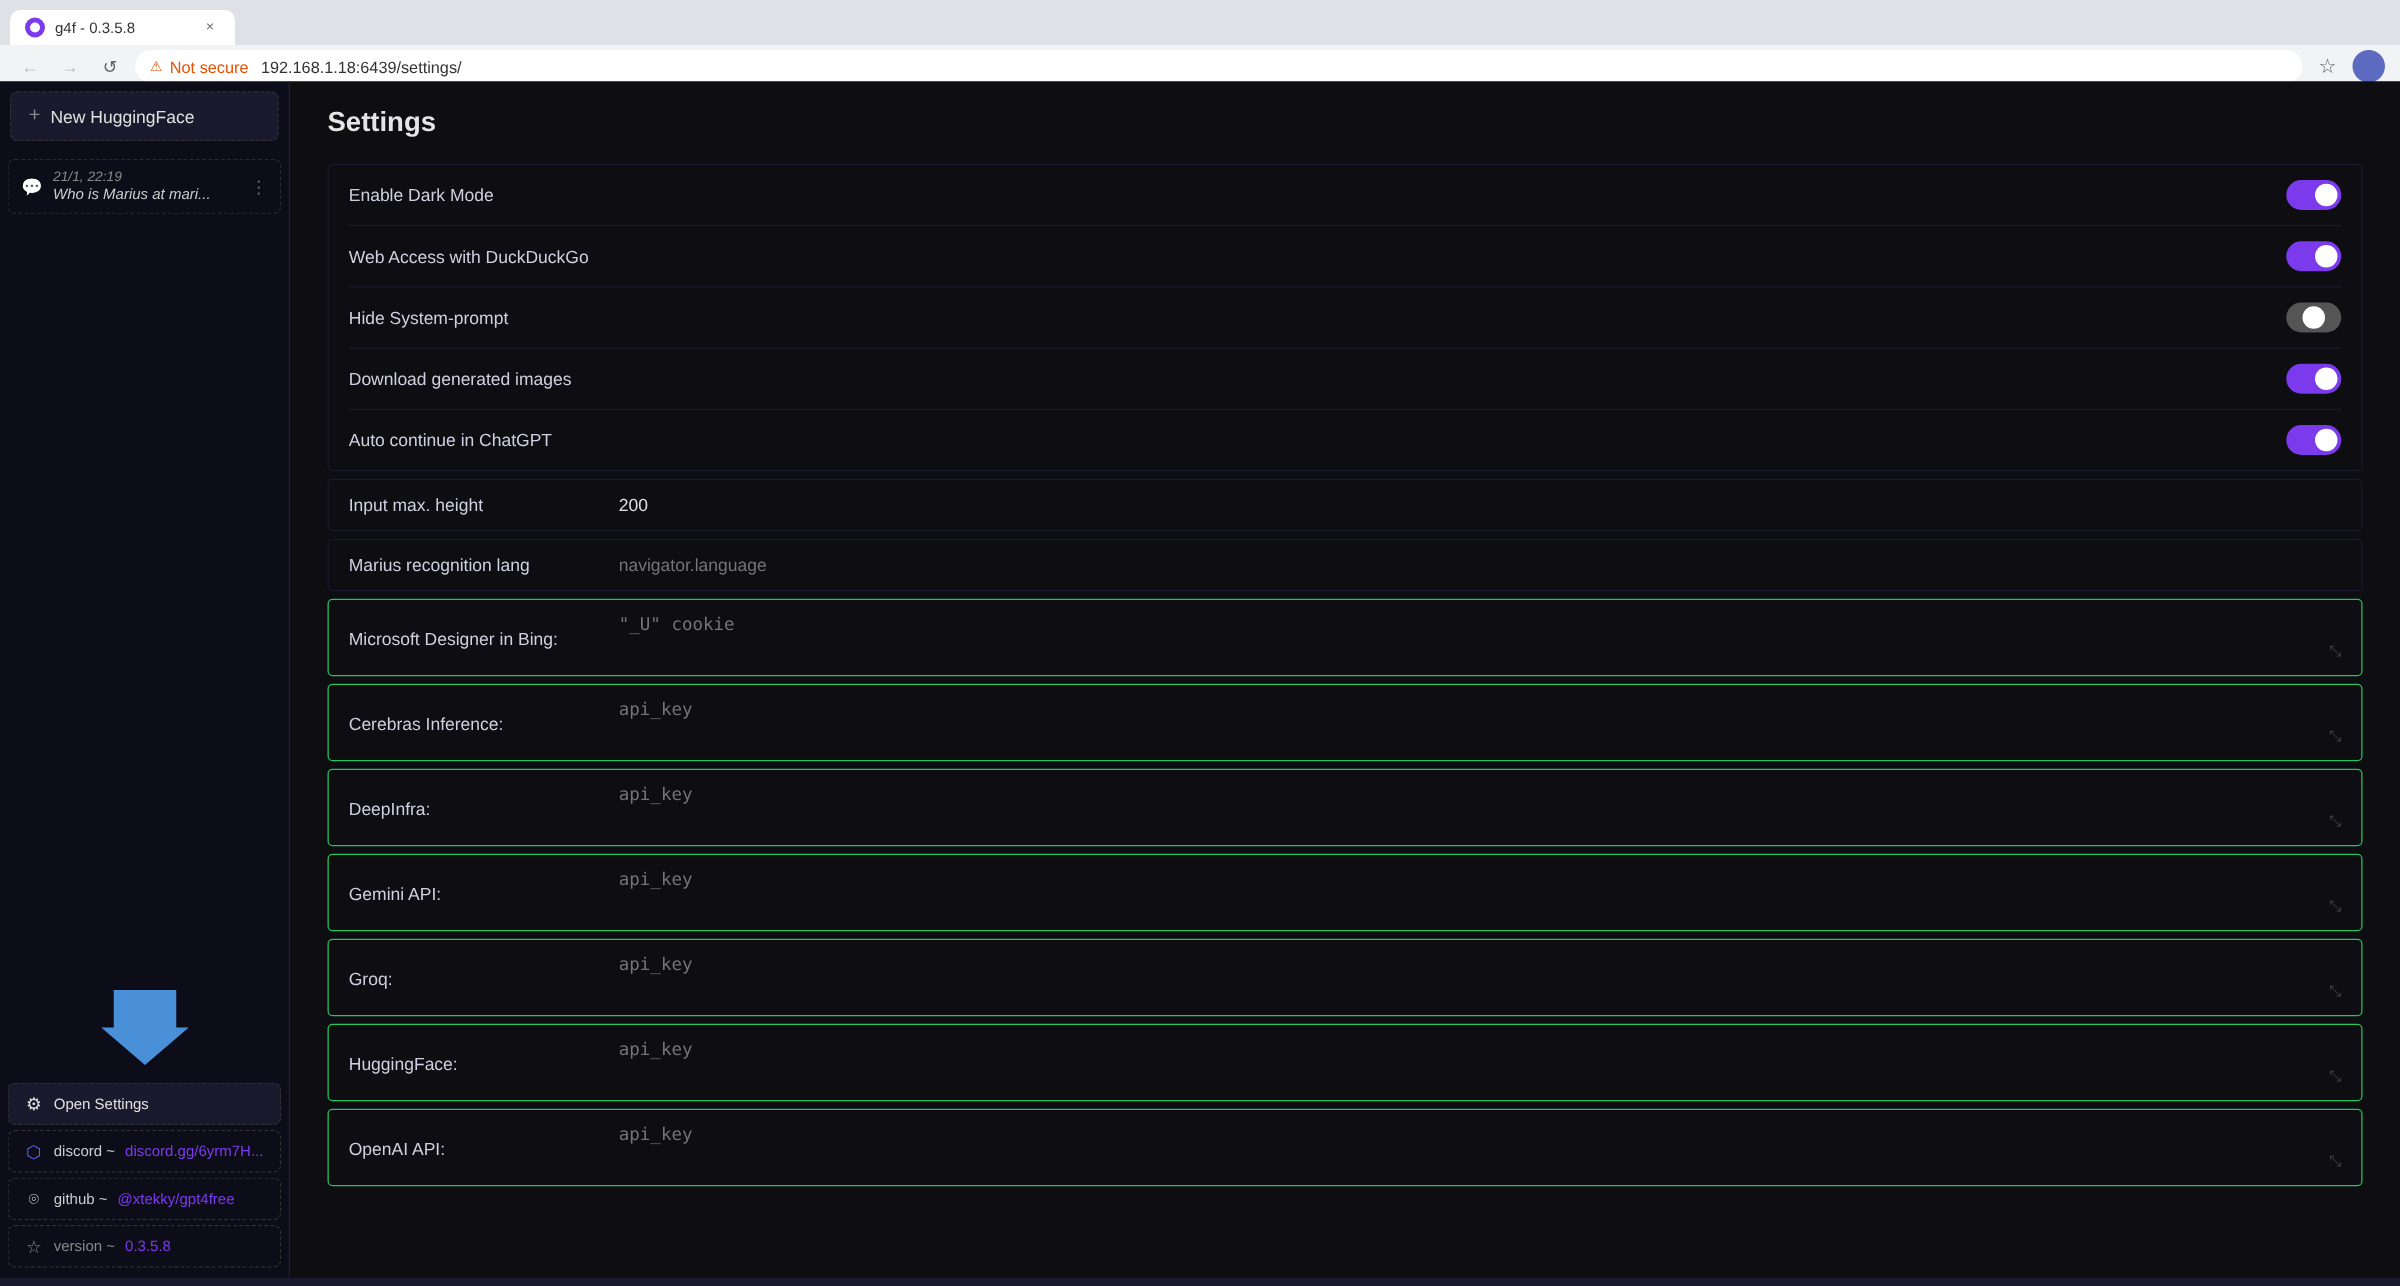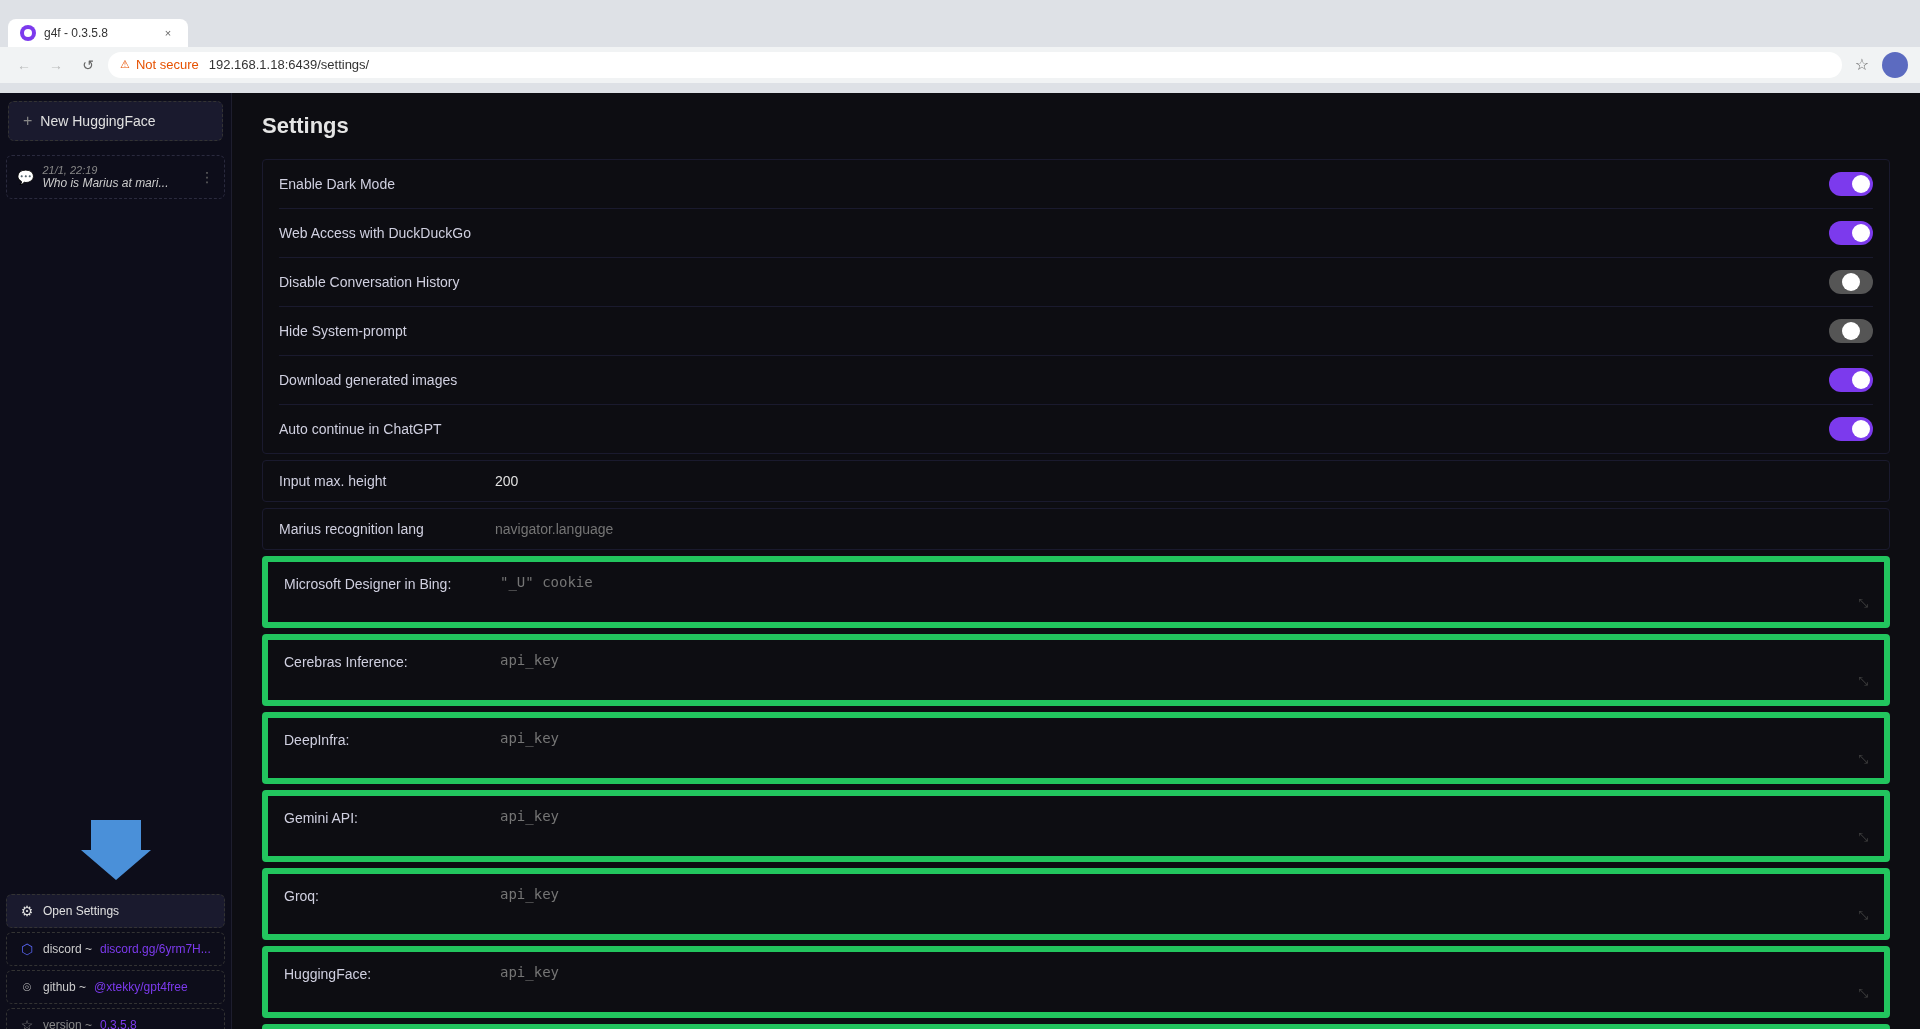--- a/index.html
+++ b/index.html
@@ -1,19 +1,19 @@
 <!DOCTYPE html>
 <html><head>
   <meta charset="utf-8">
   <style>
     * { margin: 0; padding: 0; box-sizing: border-box; }
     body { font-family: -apple-system, BlinkMacSystemFont, 'Segoe UI', sans-serif; background: #1a1a2e; color: #e0e0e0; width: 1920px; height: 1029px; overflow: hidden; }
 
     
-    .browser-chrome { background: #dee1e6; height: 93px; display: flex; flex-direction: column; justify-content: center; }
+    .browser-chrome { background: #dee1e6; height: 65px; display: flex; flex-direction: column; }
     .tab-bar { display: flex; align-items: center; padding: 8px 8px 0; height: 36px; background: #dee1e6; }
     .tab { display: flex; align-items: center; background: #ffffff; border-radius: 8px 8px 0 0; padding: 0 12px; height: 28px; min-width: 180px; gap: 8px; font-size: 13px; color: #333; }
     .tab-favicon { width: 16px; height: 16px; background: #7c3aed; border-radius: 50%; display: flex; align-items: center; justify-content: center; }
     .tab-favicon svg { width: 10px; height: 10px; fill: white; }
     .tab-title { flex: 1; font-size: 12px; color: #333; }
     .tab-close { width: 16px; height: 16px; border-radius: 50%; display: flex; align-items: center; justify-content: center; cursor: pointer; font-size: 11px; color: #666; }
     .nav-bar { display: flex; align-items: center; padding: 4px 12px; height: 36px; background: #f1f3f4; gap: 8px; }
     .nav-btn { width: 24px; height: 24px; border-radius: 50%; display: flex; align-items: center; justify-content: center; cursor: pointer; color: #666; font-size: 14px; border: none; background: transparent; }
     .nav-btn.disabled { opacity: 0.4; cursor: default; }
     .address-bar { flex: 1; background: white; border-radius: 20px; height: 26px; display: flex; align-items: center; padding: 0 12px; gap: 6px; font-size: 13px; color: #333; }
@@ -62,21 +62,21 @@
     .slider.on-dim { background: #555; }
     .slider::before { content: ''; position: absolute; width: 18px; height: 18px; border-radius: 50%; background: white; top: 3px; transition: 0.3s; }
     .slider.on::before { left: 23px; }
     .slider.on-dim::before { left: 13px; }
 
     
     .input-row { display: flex; align-items: center; padding: 12px 16px; border: 1px solid #1a1a2e; border-radius: 4px; margin: 6px 0; gap: 16px; }
     .input-label { font-size: 14px; color: #d0d0e0; white-space: nowrap; min-width: 200px; }
     .input-field { flex: 1; background: transparent; border: none; outline: none; color: #d946ef; font-size: 14px; }
     .resize-handle { color: #444; font-size: 12px; align-self: flex-end; cursor: se-resize; }
-    .textarea-row { display: flex; align-items: flex-start; padding: 12px 16px; border: 6px solid #22c55e; border-radius: 4px; margin: 6px 0; gap: 16px; min-height: 60px; }
+    .textarea-row { display: flex; align-items: center; padding: 12px 16px; border: 1px solid #22c55e; border-radius: 4px; margin: 6px 0; gap: 16px; min-height: 60px; }
     .textarea-label { font-size: 14px; color: #d0d0e0; white-space: nowrap; min-width: 200px; padding-top: 2px; }
     .textarea-field { flex: 1; background: transparent; border: none; outline: none; color: #888; font-size: 14px; resize: none; min-height: 36px; }
 
     .toggle-rows-container { background: #0d0d12; border: 1px solid #1a1a2e; border-radius: 4px; padding: 0 16px; margin-bottom: 6px; }
     .toggle-row:last-child { border-bottom: none; }
   </style>
 </head>
 <body>
 
 <div class="browser-chrome">
@@ -166,27 +166,20 @@
       </div>
 
       <div class="toggle-row">
         <span class="toggle-label">Web Access with DuckDuckGo</span>
         <label class="toggle">
           <input type="checkbox" checked="" style="">
           <span class="slider on"></span>
         </label>
       </div>
 
-      <div class="toggle-row">
-        <span class="toggle-label">Disable Conversation History</span>
-        <label class="toggle">
-          <input type="checkbox" style="">
-          <span class="slider on-dim"></span>
-        </label>
-      </div>
 
       <div class="toggle-row">
         <span class="toggle-label">Hide System-prompt</span>
         <label class="toggle">
           <input type="checkbox" style="">
           <span class="slider on-dim"></span>
         </label>
       </div>
 
       <div class="toggle-row">

